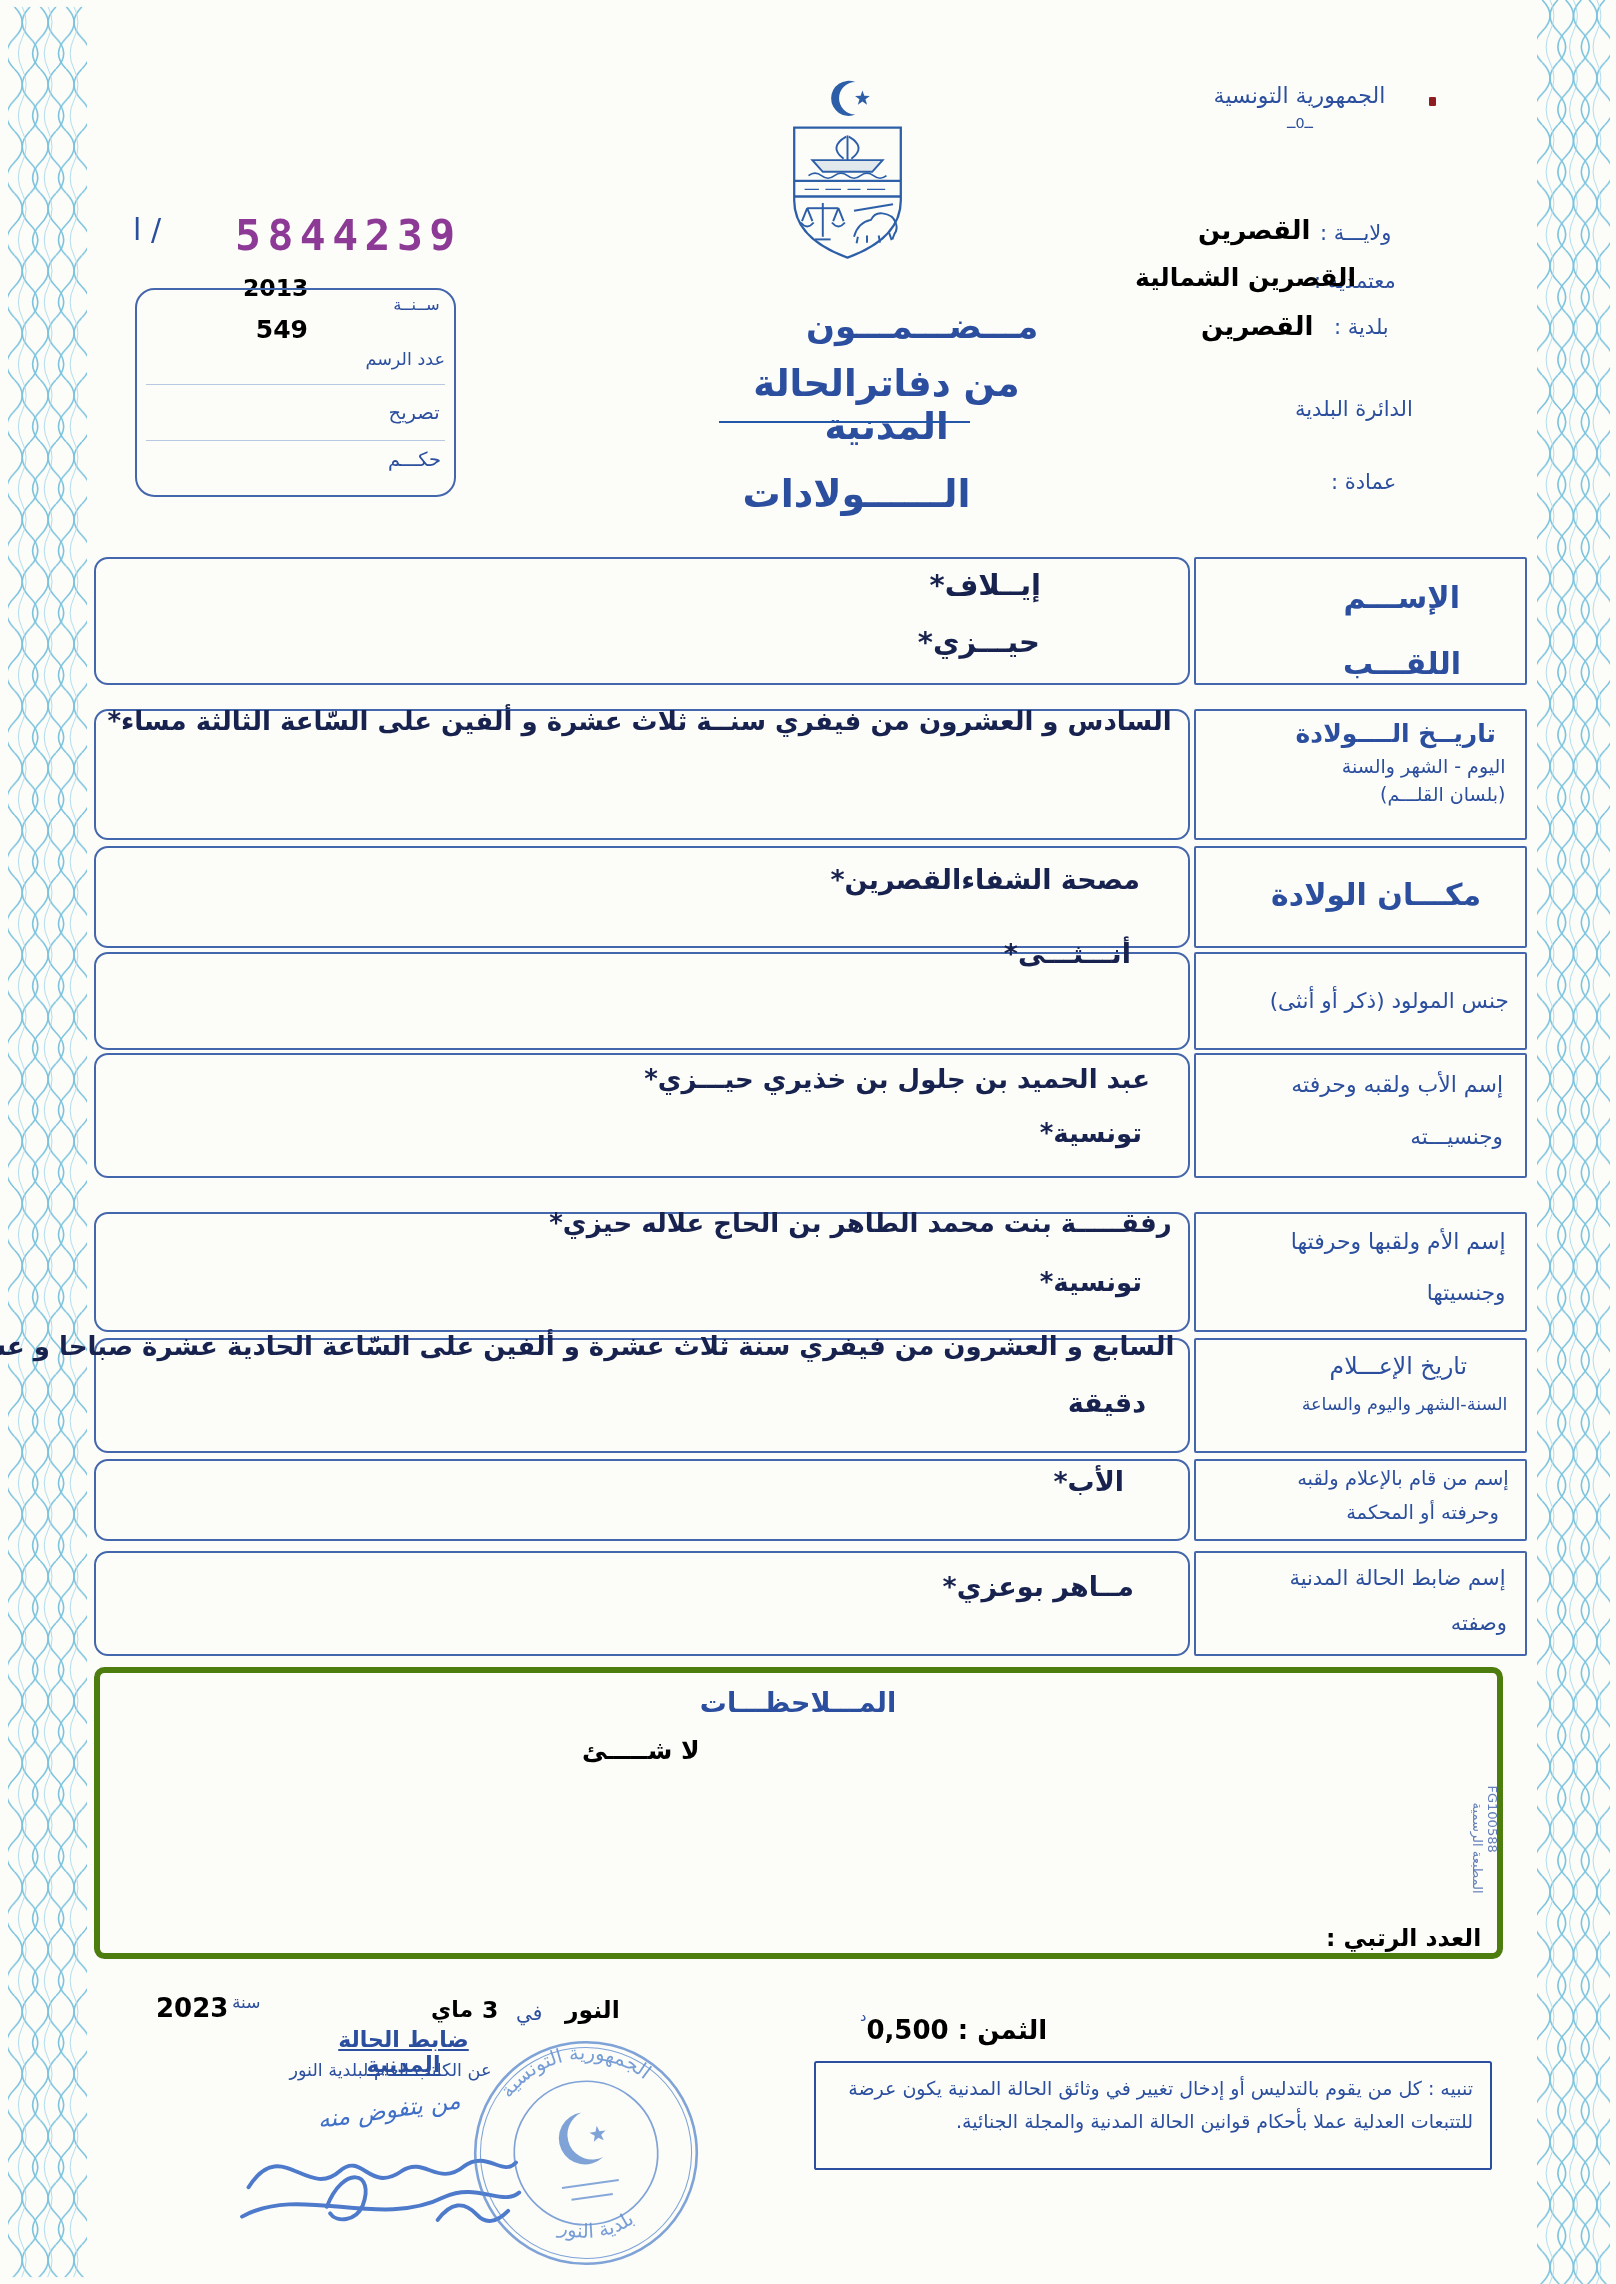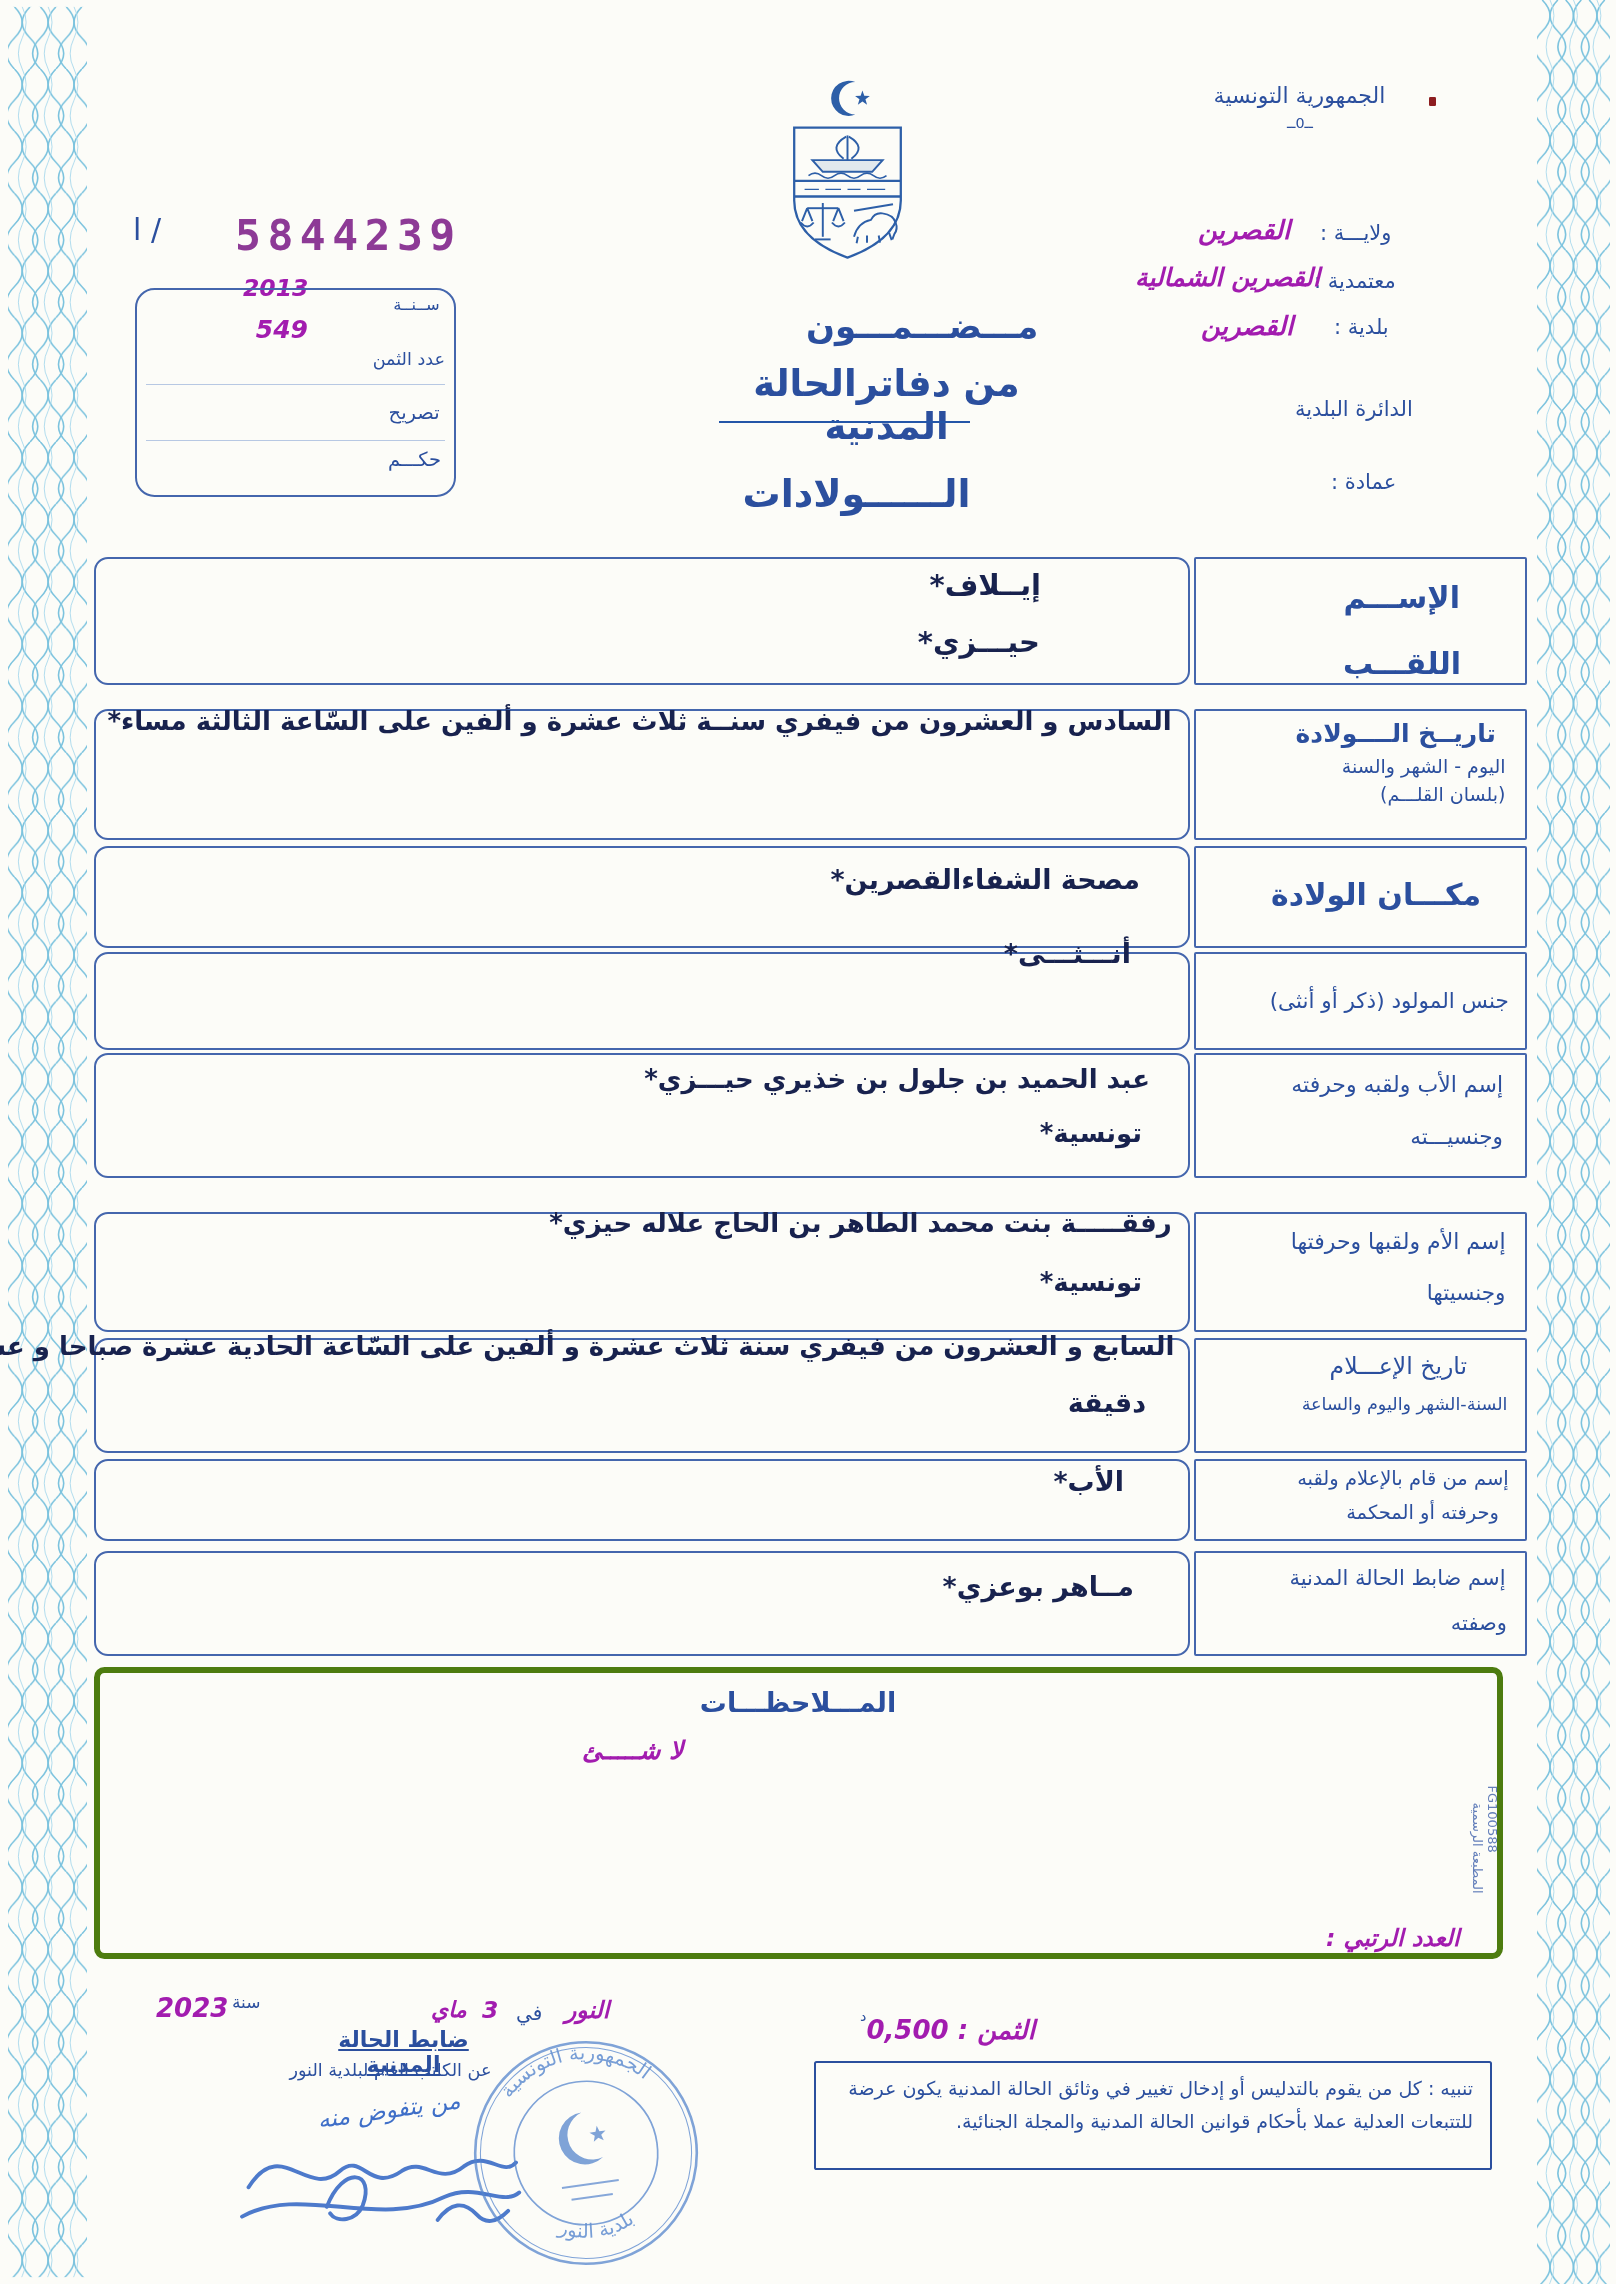--- a/index.html
+++ b/index.html
@@ -1,20 +1,20 @@
 <!DOCTYPE html>
 <html lang="ar" style="font-size:10.4px"><head>
 <meta charset="utf-8">
 <style>
   html,body{margin:0;padding:0;}
   body{background:#d9d9d9;font-family:"DejaVu Sans",sans-serif;}
   .page{position:relative;width:1616px;height:2284px;margin:0 auto;background:#fcfcf8;overflow:hidden;}
   .abs{position:absolute;}
   .blue{color:#2b4f9e;}
-  .navy{color:#a21caf;font-weight:bold;font-style:italic;}
+  .navy{color:#000000;font-weight:bold;}
   .center{text-align:center;}
   .rtl{direction:rtl;}
   .pre{white-space:pre;}
   
   .row{position:absolute;left:94px;width:1397px;}
   .vbox{position:absolute;left:0;top:0;width:1092px;height:100%;border:2px solid #4466ad;border-radius:14px;}
   .lbox{position:absolute;left:1100px;top:0;width:297px;height:100%;border:2px solid #4466ad;border-radius:2px;padding-left:32px;}
   .val{position:absolute;direction:rtl;white-space:pre;font-weight:bold;color:#18224e;}
   .lab{position:absolute;direction:rtl;white-space:pre;text-align:right;color:#2b4f9e;line-height:1.45;}
   .lab.big{font-weight:bold;}
@@ -123,21 +123,21 @@
     </g>
   </svg>
 
   <div class="abs blue pre" style="left:133px;top:212px;font-size:30px;">ا /</div>
   <div class="abs" style="left:235px;top:210px;font-size:43px;font-weight:bold;color:#8d3a96;letter-spacing:6.5px;font-family:'DejaVu Sans Mono',monospace;">5844239</div>
   <div class="abs navy pre" style="left:243px;top:274px;font-size:23.5px;">2013</div>
 
   <div class="registry-box">
     <div class="abs blue rtl pre" style="right:14.3px;top:5.2px;font-size:16.3px;">ســنــة</div>
     <div class="abs navy pre" style="right:146px;top:25px;font-size:25px;">549</div>
-    <div class="abs blue rtl pre" style="right:9px;top:59px;font-size:17.6px;">عدد الثمن</div>
+    <div class="abs blue rtl pre" style="right:9px;top:59px;font-size:17.6px;">عدد الرسم</div>
     <div class="boxline" style="top:94px;"></div>
     <div class="abs blue rtl pre" style="right:14.3px;top:111px;font-size:19.5px;">تصريح</div>
     <div class="boxline" style="top:150px;"></div>
     <div class="abs blue rtl pre" style="right:13px;top:158px;font-size:19.5px;">حكـــم</div>
   </div>
 
   <div class="abs blue center" style="left:806px;top:306px;width:163px;font-size:34px;font-weight:bold;">مـــضـــمـــون</div>
   <div class="abs blue center rtl" style="left:691px;top:362px;width:391px;font-size:37px;font-weight:bold;">من دفاترالحالة المدنية</div>
   <div class="title-underline"></div>
   <div class="abs blue center" style="left:713px;top:472px;width:287px;font-size:38px;font-weight:bold;">الــــــولادات</div>

